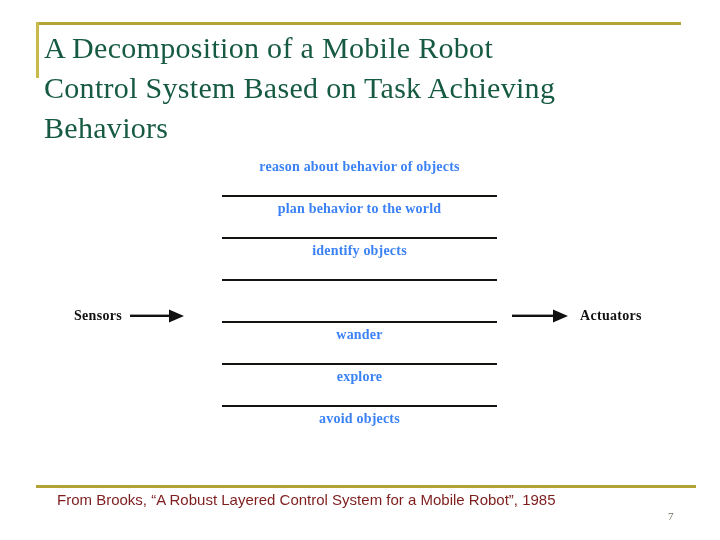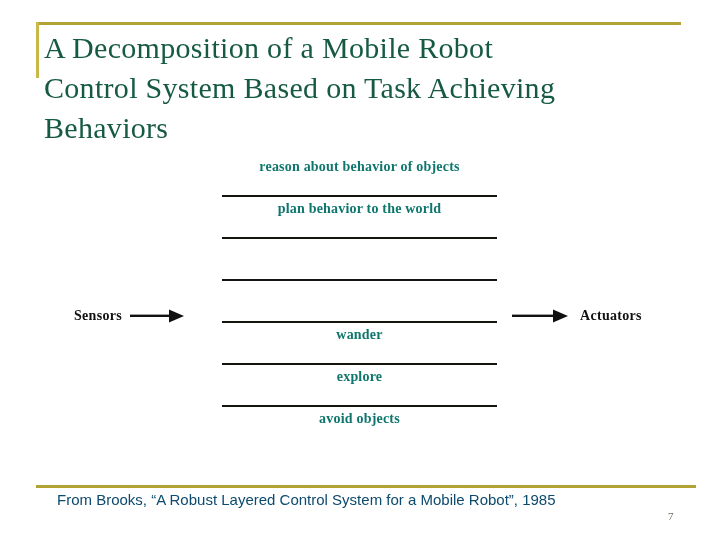--- a/index.html
+++ b/index.html
@@ -82,21 +82,21 @@
   }
   .layer-label {
     position: absolute;
     left: 0;
     right: 0;
     top: 4px;
     text-align: center;
     font-family: "Liberation Serif", "DejaVu Serif", serif;
     font-weight: bold;
     font-size: 14px;
-    color: #0f766e;
+    color: #3b82f6;
     letter-spacing: 0.2px;
     white-space: nowrap;
   }
   .layer-sep {
     position: absolute;
     left: 0;
     bottom: 0;
     width: 275px;
     height: 2px;
     background: #15130f;
@@ -133,21 +133,21 @@
     line-height: 0;
   }
 
   
   #footer-caption {
     position: absolute;
     left: 57px;
     top: 491px;
     font-family: "Liberation Sans", sans-serif;
     font-size: 15px;
-    color: #0c4a6e;
+    color: #7f1d1d;
     white-space: nowrap;
   }
   #page-number {
     position: absolute;
     left: 668px;
     top: 510px;
     font-family: "Liberation Serif", "DejaVu Serif", serif;
     font-size: 11px;
     color: #6d6d5a;
   }
@@ -181,20 +181,21 @@
     <div id="layer-stack">
       <div class="layer-row">
         <div class="layer-label">reason about behavior of objects</div>
         <div class="layer-sep"></div>
       </div>
       <div class="layer-row">
         <div class="layer-label">plan behavior to the world</div>
         <div class="layer-sep"></div>
       </div>
       <div class="layer-row">
+        <div class="layer-label">identify objects</div>
         <div class="layer-sep"></div>
       </div>
       <div class="layer-row">
         <div class="layer-sep"></div>
       </div>
       <div class="layer-row">
         <div class="layer-label">wander</div>
         <div class="layer-sep"></div>
       </div>
       <div class="layer-row">

